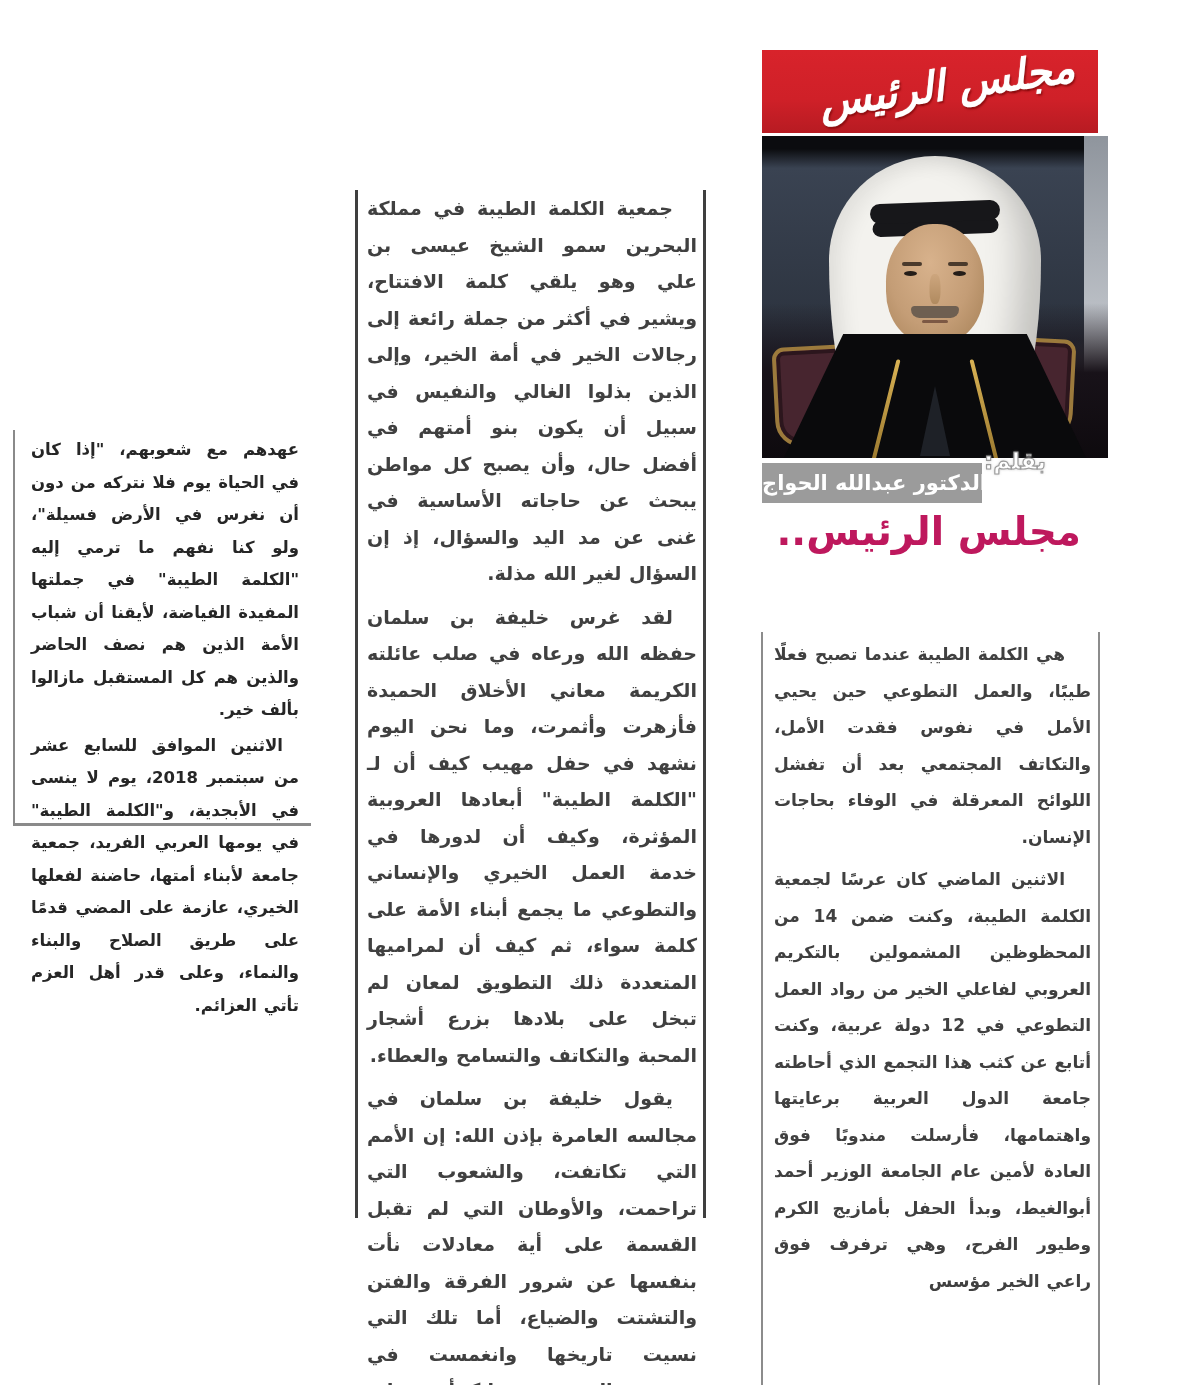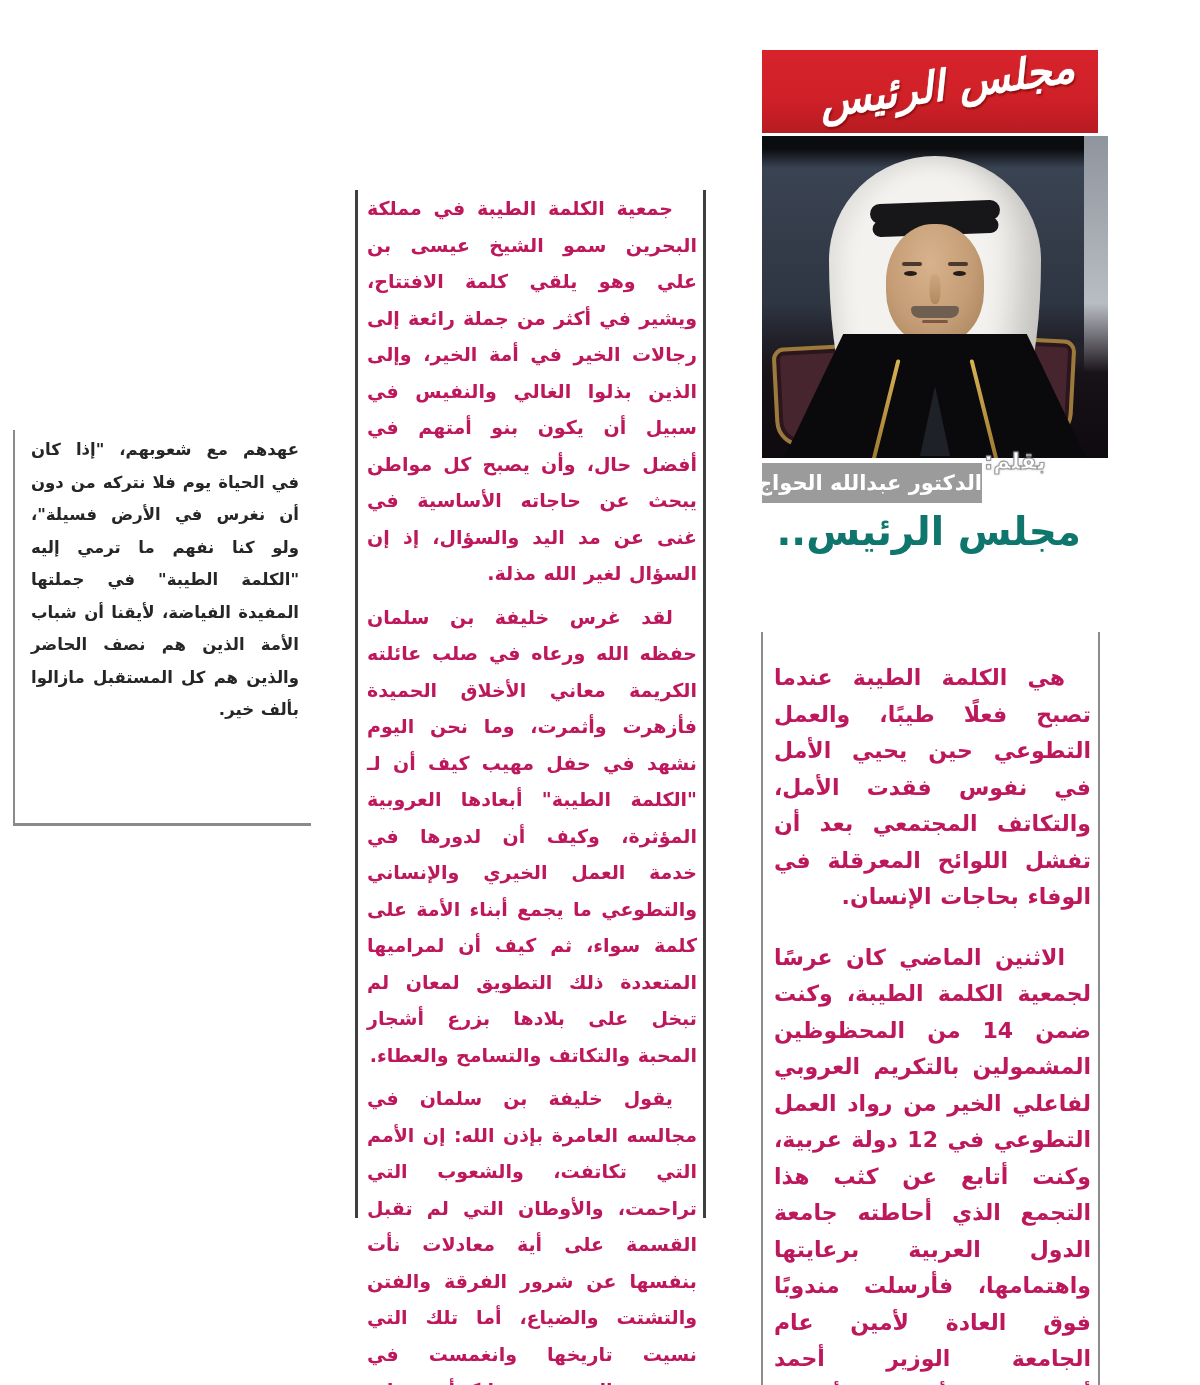--- a/index.html
+++ b/index.html
@@ -47,42 +47,42 @@
   .robe { position:absolute; left:50%; bottom:-4px; transform:translateX(-50%); width:306px; height:128px;
            background:#0a0a0c; clip-path:polygon(20% 0, 80% 0, 100% 100%, 0 100%); }
   .trim { position:absolute; width:4px; height:104px; background:linear-gradient(#d9b254,#9c7a30); border-radius:2px; bottom:0; }
   .trim.tl { left:102px; transform:rotate(14deg); }
   .trim.tr { right:102px; transform:rotate(-14deg); }
   .shirt { position:absolute; left:50%; bottom:6px; transform:translateX(-50%); width:30px; height:70px;
            background:#1e2127; clip-path:polygon(50% 0, 100% 100%, 0 100%); }
 
   
   .byline-bar { position:absolute; left:762px; top:463px; width:220px; height:40px; background:#9b9b9b;
-           display:flex; align-items:center; justify-content:flex-start; }
+           display:flex; align-items:center; justify-content:flex-end; }
   .byline-name { color:#ffffff; font-weight:bold; font-size:21px; white-space:nowrap; }
   .byline-label { position:absolute; left:984px; top:441px; height:40px; display:flex; align-items:center;
            color:#ffffff; font-weight:bold; font-size:23px;
            -webkit-text-stroke:1.1px #9a9a9a; text-shadow:0 0 3px rgba(150,150,150,.8); }
 
   
-  .headline { position:absolute; left:765px; top:503px; width:336px; color:#0f766e; }
+  .headline { position:absolute; left:765px; top:503px; width:336px; color:#be185d; }
   .headline-1 { font-size:39px; font-weight:bold; text-align:right; padding-right:20px; line-height:58px; }
   .headline-2 { font-size:47px; font-weight:bold; text-align:center; line-height:62px; }
 
   
   .rule { position:absolute; background:#3f3f3f; }
   .rule.mid-l { left:355px; top:190px; width:3px; height:1028px; }
   .rule.mid-r { left:703px; top:190px; width:3px; height:1028px; }
   .rule.right-l { left:761px; top:632px; width:2px; height:753px; background:#8c8c8c; }
   .rule.right-r { left:1098px; top:632px; width:2px; height:753px; background:#8c8c8c; }
 
   
-  .body-text p { margin:0; font-weight:bold; color:#be185d; text-align:justify; }
+  .body-text p { margin:0; font-weight:bold; color:#404040; text-align:justify; }
   .col-right-body { position:absolute; left:774px; top:636px; width:317px; }
-  .col-right-body p { font-size:22px; line-height:36.5px; text-indent:26px; margin-bottom:6px; word-spacing:1px;margin-top:24px; }
+  .col-right-body p { font-size:17px; line-height:36.5px; text-indent:26px; margin-bottom:6px; word-spacing:1px; }
   .col-mid-body { position:absolute; left:367px; top:190px; width:330px; }
   .col-mid-body p { font-size:19px; line-height:36.5px; text-indent:24px; margin-bottom:7px; word-spacing:1px; }
 
   
   .left-box { position:absolute; left:13px; top:430px; width:296px; height:393px;
            border-left:2px solid #8a8a8a; border-bottom:3px solid #8a8a8a; }
   .left-box-body { position:absolute; left:16px; top:4px; width:268px; }
   .left-box-body p { font-size:16.5px; line-height:32.5px; margin-bottom:3px; color:#262626; word-spacing:1px; }
   .left-box-body p + p { text-indent:16px; }
 </style>
@@ -142,16 +142,17 @@
   <div class="col-mid-body body-text" dir="rtl" lang="ar">
     <p>جمعية الكلمة الطيبة في مملكة البحرين سمو الشيخ عيسى بن علي وهو يلقي كلمة الافتتاح، ويشير في أكثر من جملة رائعة إلى رجالات الخير في أمة الخير، وإلى الذين بذلوا الغالي والنفيس في سبيل أن يكون بنو أمتهم في أفضل حال، وأن يصبح كل مواطن يبحث عن حاجاته الأساسية في غنى عن مد اليد والسؤال، إذ إن السؤال لغير الله مذلة.</p>
     <p>لقد غرس خليفة بن سلمان حفظه الله ورعاه في صلب عائلته الكريمة معاني الأخلاق الحميدة فأزهرت وأثمرت، وما نحن اليوم نشهد في حفل مهيب كيف أن لـ "الكلمة الطيبة" أبعادها العروبية المؤثرة، وكيف أن لدورها في خدمة العمل الخيري والإنساني والتطوعي ما يجمع أبناء الأمة على كلمة سواء، ثم كيف أن لمراميها المتعددة ذلك التطويق لمعان لم تبخل على بلادها بزرع أشجار المحبة والتكاتف والتسامح والعطاء.</p>
     <p>يقول خليفة بن سلمان في مجالسه العامرة بإذن الله: إن الأمم التي تكاتفت، والشعوب التي تراحمت، والأوطان التي لم تقبل القسمة على أية معادلات نأت بنفسها عن شرور الفرقة والفتن والتشتت والضياع، أما تلك التي نسيت تاريخها وانغمست في فوضى التقسيم، وانكفأت على أطماع الانفراد بالغنائم والسيطرة على المقدرات فإنها ذهبت أدراج الرياح.</p>
 
   </div>
 
   <div class="left-box">
     <div class="left-box-body body-text" dir="rtl" lang="ar">
       <p>عهدهم مع شعوبهم، "إذا كان في الحياة يوم فلا نتركه من دون أن نغرس في الأرض فسيلة"، ولو كنا نفهم ما ترمي إليه "الكلمة الطيبة" في جملتها المفيدة الفياضة، لأيقنا أن شباب الأمة الذين هم نصف الحاضر والذين هم كل المستقبل مازالوا بألف خير.</p>
+      <p>الاثنين الموافق للسابع عشر من سبتمبر 2018، يوم لا ينسى في الأبجدية، و"الكلمة الطيبة" في يومها العربي الفريد، جمعية جامعة لأبناء أمتها، حاضنة لفعلها الخيري، عازمة على المضي قدمًا على طريق الصلاح والبناء والنماء، وعلى قدر أهل العزم تأتي العزائم.</p>
     </div>
   </div>
 
 </div>
 
 </body></html>

